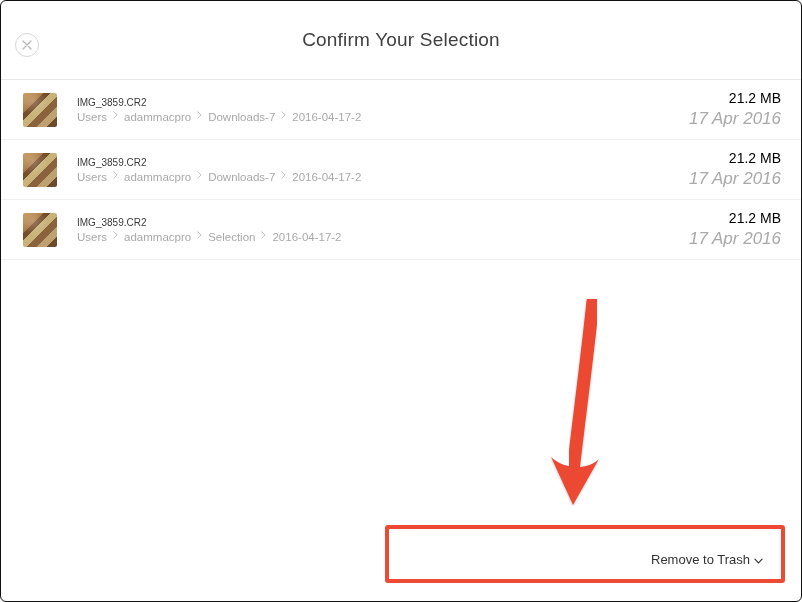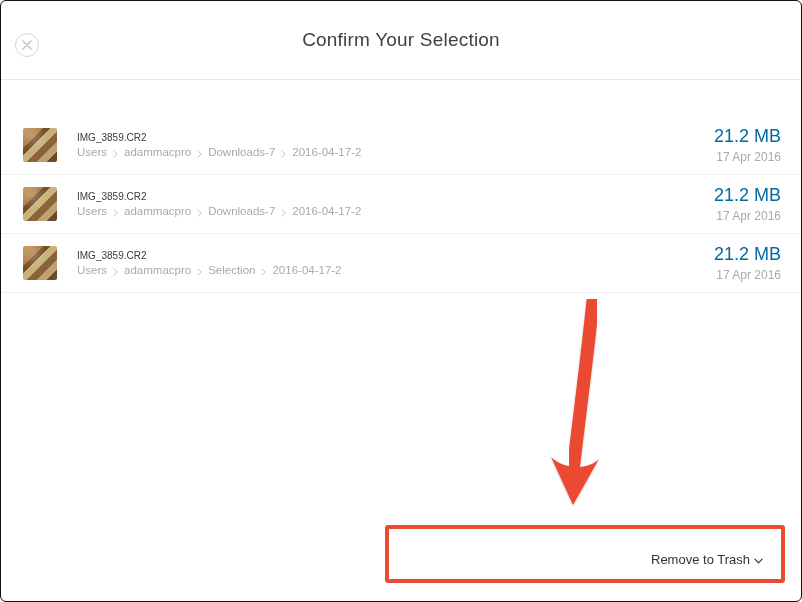--- a/index.html
+++ b/index.html
@@ -15,21 +15,20 @@
   .window {
     position: relative;
     width: 802px;
     height: 602px;
     box-sizing: border-box;
     border: 1px solid #111;
     border-radius: 6px;
     background: #fff;
     display: flex;
     flex-direction: column;
-    gap: 36px;
   }
   .titlebar {
     position: relative;
     height: 78px;
     border-bottom: 1px solid #e8e8e8;
     display: flex;
     align-items: center;
     justify-content: center;
     flex: 0 0 auto;
   }
@@ -88,43 +87,44 @@
   }
   .filename {
     font-size: 10px;
     color: #3a3a3a;
     margin-bottom: 3px;
   }
   .breadcrumb {
     font-size: 11.5px;
     color: #a9a9a9;
     display: flex;
-    align-items: flex-end;
+    align-items: flex-start;
     gap: 6px;
     flex-wrap: wrap;
   }
   .chev {
     display: inline-flex;
     color: #c0c0c0;
   }
   .chev svg { width: 5px; height: 8px; }
 
   .right {
     text-align: right;
     flex: 0 0 auto;
     margin-left: 10px;
   }
   .size {
-    font-size: 18px;
-    color: #0369a1;
+    font-size: 14px;
+    color: #000000;
     margin-bottom: 3px;
   }
   .date {
-    font-size: 12px;
+    font-size: 17px;
     color: #a9a9a9;
+    font-style: italic;
   }
 
   .footer {
     flex: 0 0 auto;
     padding: 18px 22px 20px 22px;
     display: flex;
     justify-content: flex-end;
   }
   .footer-controls {
     display: flex;

